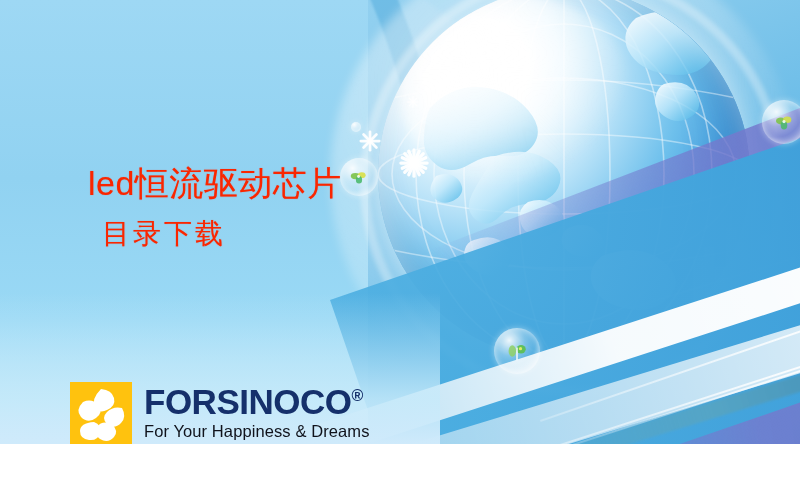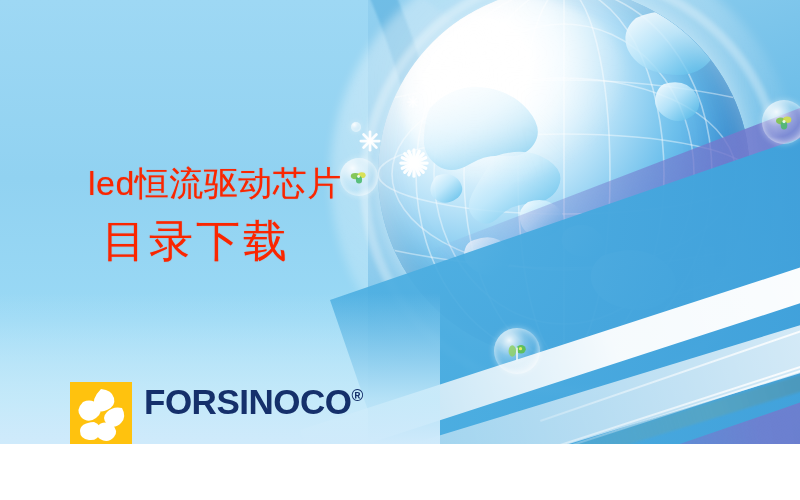--- a/index.html
+++ b/index.html
@@ -191,21 +191,21 @@
     white-space:nowrap;
     text-shadow:0 0 1px rgba(250,38,0,.45);
   }
   .line1{
     font-family:"Liberation Sans","DejaVu Sans",sans-serif;
     font-size:34px;
     letter-spacing:.5px;
   }
   .line2{
     font-family:"Liberation Serif","DejaVu Serif",serif;
-    font-size:44px;
+    font-size:28px;
     margin-top:20px;
     margin-left:14px;
     letter-spacing:3px;
   }
 
   
   .logo{
     position:absolute;left:70px;top:382px;
     display:flex;align-items:flex-start;
   }
@@ -419,16 +419,17 @@
           <path d="M31 7 q11 1 13 9 2 8 -7 12 -8 4 -12 -3 -4 -8 6 -18z"></path>
           <path d="M52 26 q5 9 -1 15 -7 7 -14 1 -6 -6 0 -12 6 -6 15 -4z"></path>
           <path d="M13 20 q9 -4 15 3 6 7 -2 13 -8 6 -15 -1 -6 -7 2 -15z"></path>
           <path d="M42 42 q7 7 2 13 -6 7 -14 2 -8 -5 -3 -12 5 -7 15 -3z"></path>
           <path d="M24 40 q8 3 6 11 -2 8 -11 7 -9 -1 -9 -9 0 -8 14 -9z"></path>
         </g>
       </svg>
     </div>
     <div class="logo-text">
       <div class="logo-word"><span>FORSINOCO</span><sup>®</sup></div>
+      <div class="logo-tag">For Your Happiness &amp; Dreams</div>
     </div>
   </div>
 
 </div>
 
 </body></html>

